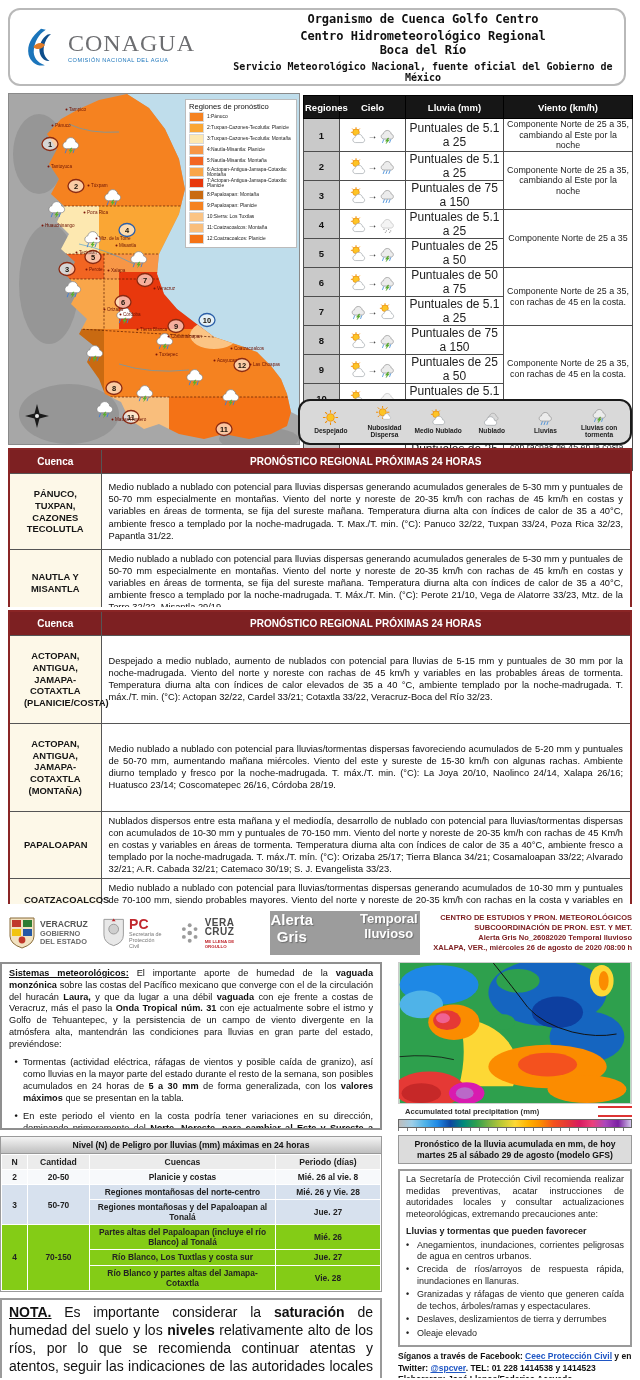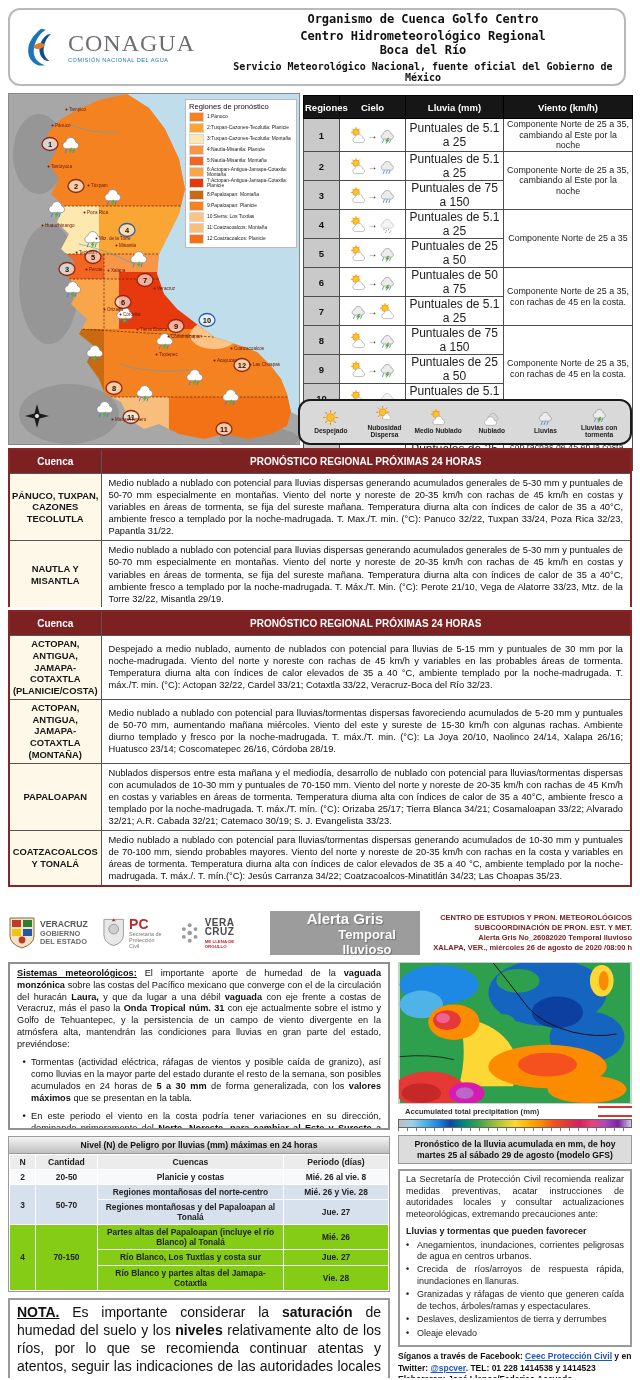--- a/index.html
+++ b/index.html
@@ -38,38 +38,38 @@
           border:2px solid #1a1a1a;border-radius:12px;display:flex;align-items:center;
           justify-content:space-around;box-sizing:border-box;padding:0 4px;}
   .skyitem{width:52px;text-align:center;font-size:6.6px;font-weight:bold;line-height:1.1;color:#222;}
   .skyitem svg{width:17px;height:17px;display:block;margin:0 auto 1px;}
   
   .ft{position:absolute;left:8px;width:624px;overflow:hidden;}
   table.ftable{border-collapse:collapse;width:624px;table-layout:fixed;border:2px solid #8a2525;}
   table.ftable td{border:1px solid #555;}
   td.fhead1{background:#7d2022;color:#fff;font-weight:bold;font-size:10px;text-align:center;height:21px;width:92px;}
   td.fhead2{background:#7d2022;color:#fff;font-weight:bold;font-size:10px;text-align:center;}
-  td.fcuenca{background:#fdf8e8;font-weight:bold;font-size:9.4px;text-align:center;color:#151515;line-height:1.25;padding:2px;}
+  td.fcuenca{background:#fdf8e8;font-weight:bold;font-size:9.4px;text-align:center;color:#151515;line-height:1.25;padding:14px;}
   td.ftext{font-size:9.3px;text-align:justify;padding:3px 7px;line-height:1.3;color:#0d0d0d;}
   
   .logos{position:absolute;left:8px;top:907px;width:624px;height:52px;display:flex;align-items:center;}
   .lg{display:flex;align-items:center;gap:4px;margin-right:14px;}
   .lg-txt{font-size:7.4px;font-weight:bold;color:#6a6a6a;line-height:1.12;}
   .lg-txt .big{font-size:8.6px;color:#555;}
   .pc-abbr{font-size:14px;font-weight:bold;color:#c0272d;line-height:1;}
   .pc-sub{font-size:5.4px;color:#777;line-height:1.15;}
   .vc-line{font-size:10px;font-weight:bold;color:#4a4a4a;line-height:.95;letter-spacing:.5px;}
   .vc-tag{font-size:4.4px;color:#c0272d;font-weight:bold;margin-top:2px;}
   .alerta-box{width:150px;height:44px;background:#9c9c9c;color:#fff;text-align:center;
-              font-weight:bold;display:flex;flex-direction:column;justify-content:center;
+              font-weight:bold;display:flex;flex-direction:row;justify-content:center;
               text-shadow:1px 1px 1px #6e6e6e;margin-right:8px;flex:none;}
   .ab1{font-size:15px;} .ab2{font-size:13px;padding-left:44px;}
   .meta{width:204px;flex:none;text-align:right;font-size:7.5px;font-weight:bold;color:#7d2022;line-height:1.35;}
   
-  .leftcol{position:absolute;left:8px;top:962px;width:382px;height:416px;overflow:hidden;}
+  .leftcol{position:absolute;left:0;top:962px;width:382px;height:416px;overflow:hidden;}
   .sis-box{border:2px solid #8f8f8f;padding:4px 7px;font-size:9.2px;line-height:1.28;text-align:justify;
            height:168px;box-sizing:border-box;overflow:hidden;}
   .sis-b{display:flex;margin-top:7px;} .sis-b .bu{width:14px;flex:none;text-align:center;font-weight:bold;}
   .sis-b .bt{flex:1;text-align:justify;}
   .pel{margin-top:6px;border:1px solid #9a9a9a;}
   .pel-title{height:16px;line-height:16px;text-align:center;font-size:8.6px;font-weight:bold;
              background:linear-gradient(#f4f4f4,#bfbfbf);border-bottom:1px solid #999;}
   table.pelt{border-collapse:collapse;width:100%;table-layout:fixed;font-size:8.4px;font-weight:bold;color:#222;}
   table.pelt th{background:#ececec;border:1px solid #fff;padding:2px;font-size:8.6px;}
   table.pelt td{border:1px solid #fff;padding:2px 3px;text-align:center;vertical-align:middle;line-height:1.2;}

